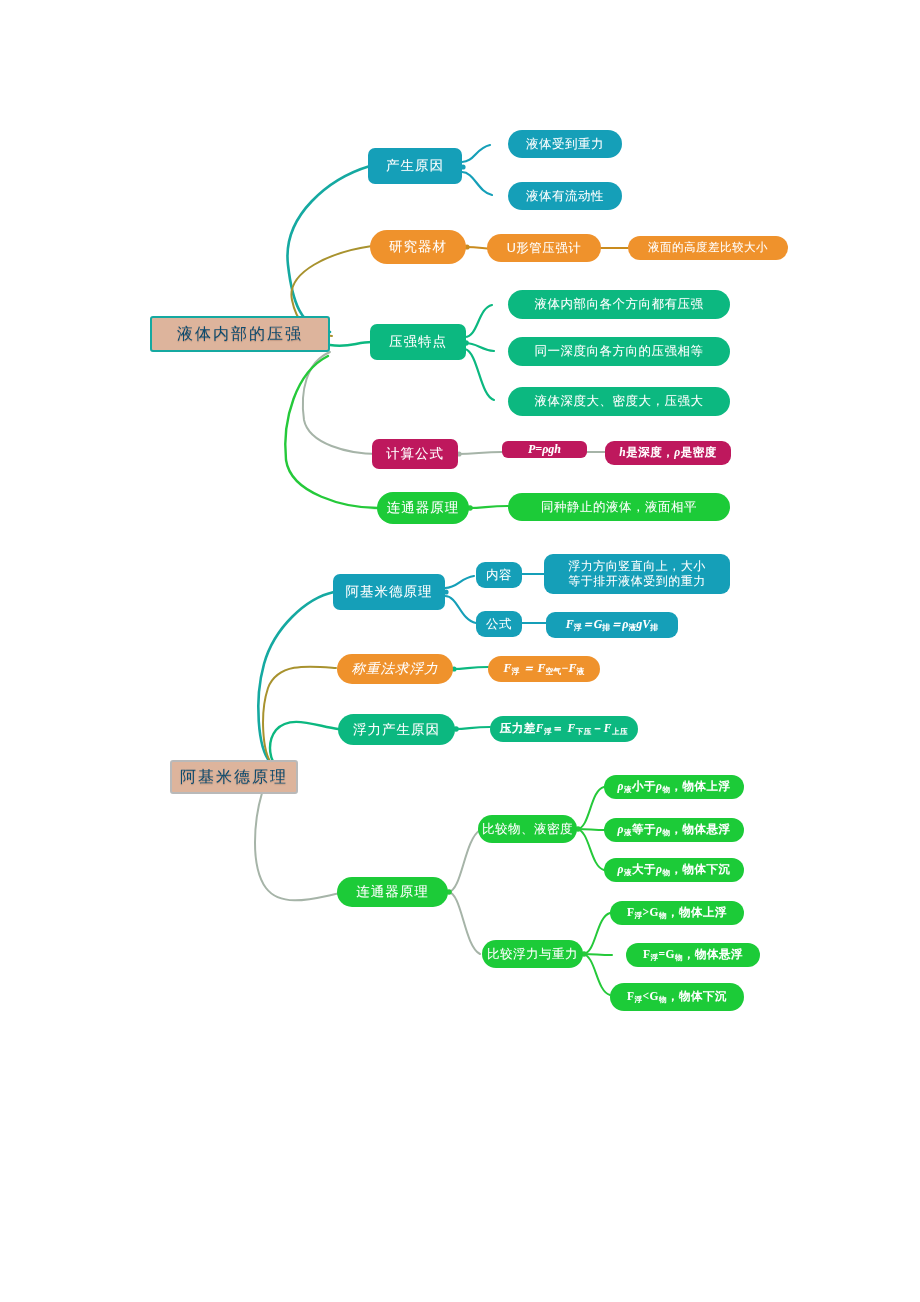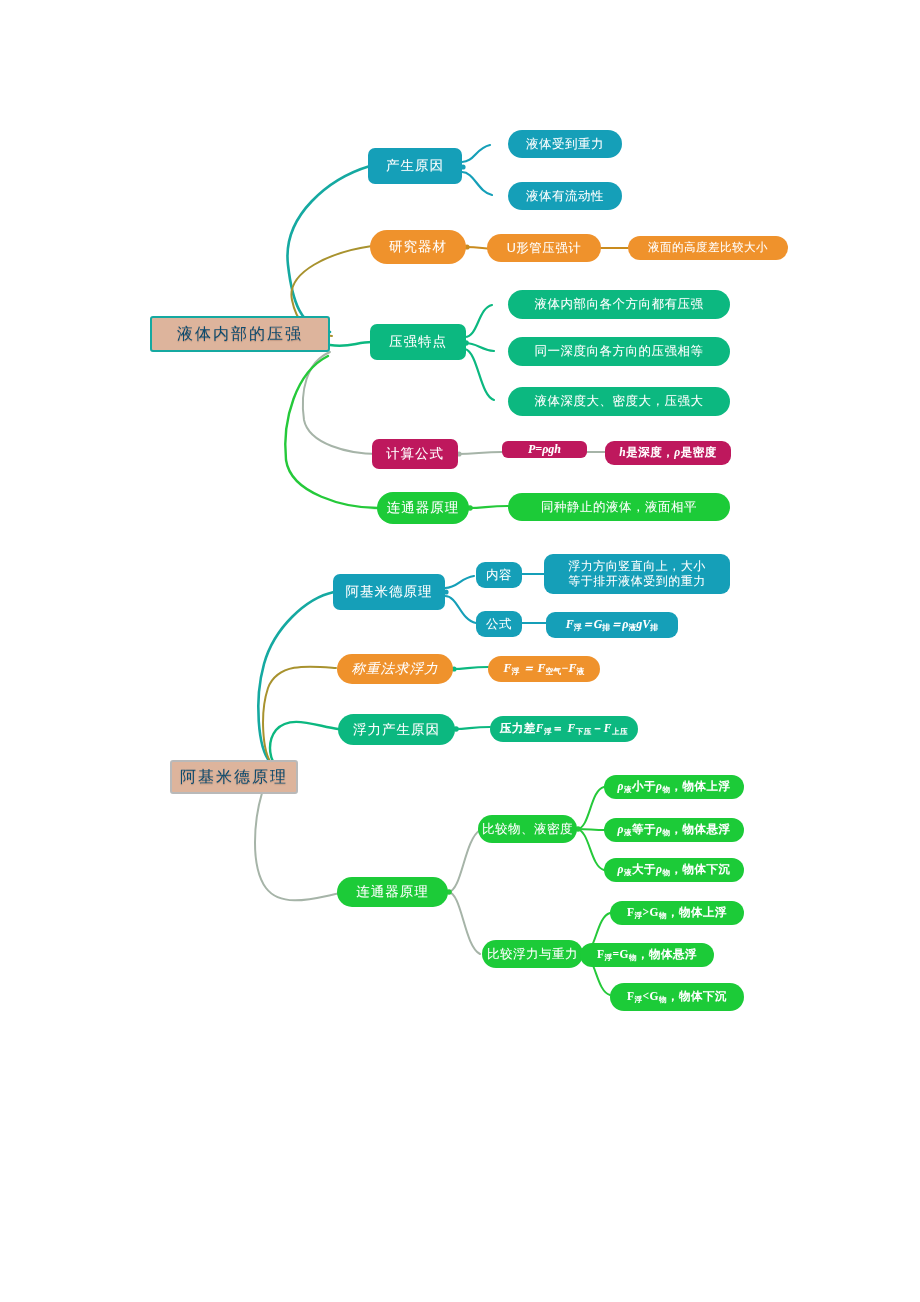--- a/index.html
+++ b/index.html
@@ -251,21 +251,21 @@
   <div class="node lvl3 c-green pill serif" style="left:604px;top:858px;width:140px;height:24px;">
     <span><em>ρ</em><sub>液</sub>大于<em>ρ</em><sub>物</sub>，物体下沉</span>
   </div>
 
   <div class="node lvl2 c-green pill" style="left:482px;top:940px;width:101px;height:28px;">比较浮力与重力</div>
 
   <div class="node lvl3 c-green pill serif" style="left:610px;top:901px;width:134px;height:24px;">
     <span>F<sub>浮</sub>&gt;G<sub>物</sub>，物体上浮</span>
   </div>
 
-  <div class="node lvl3 c-green pill serif" style="left:580px;top:943px;width:134px;height:24px;">
+  <div class="node lvl3 c-green pill serif" style="left:626px;top:943px;width:134px;height:24px;">
     <span>F<sub>浮</sub>=G<sub>物</sub>，物体悬浮</span>
   </div>
 
   <div class="node lvl3 c-green pill serif" style="left:610px;top:983px;width:134px;height:28px;">
     <span>F<sub>浮</sub>&lt;G<sub>物</sub>，物体下沉</span>
   </div>
 
 </div>
 
 </body></html>

